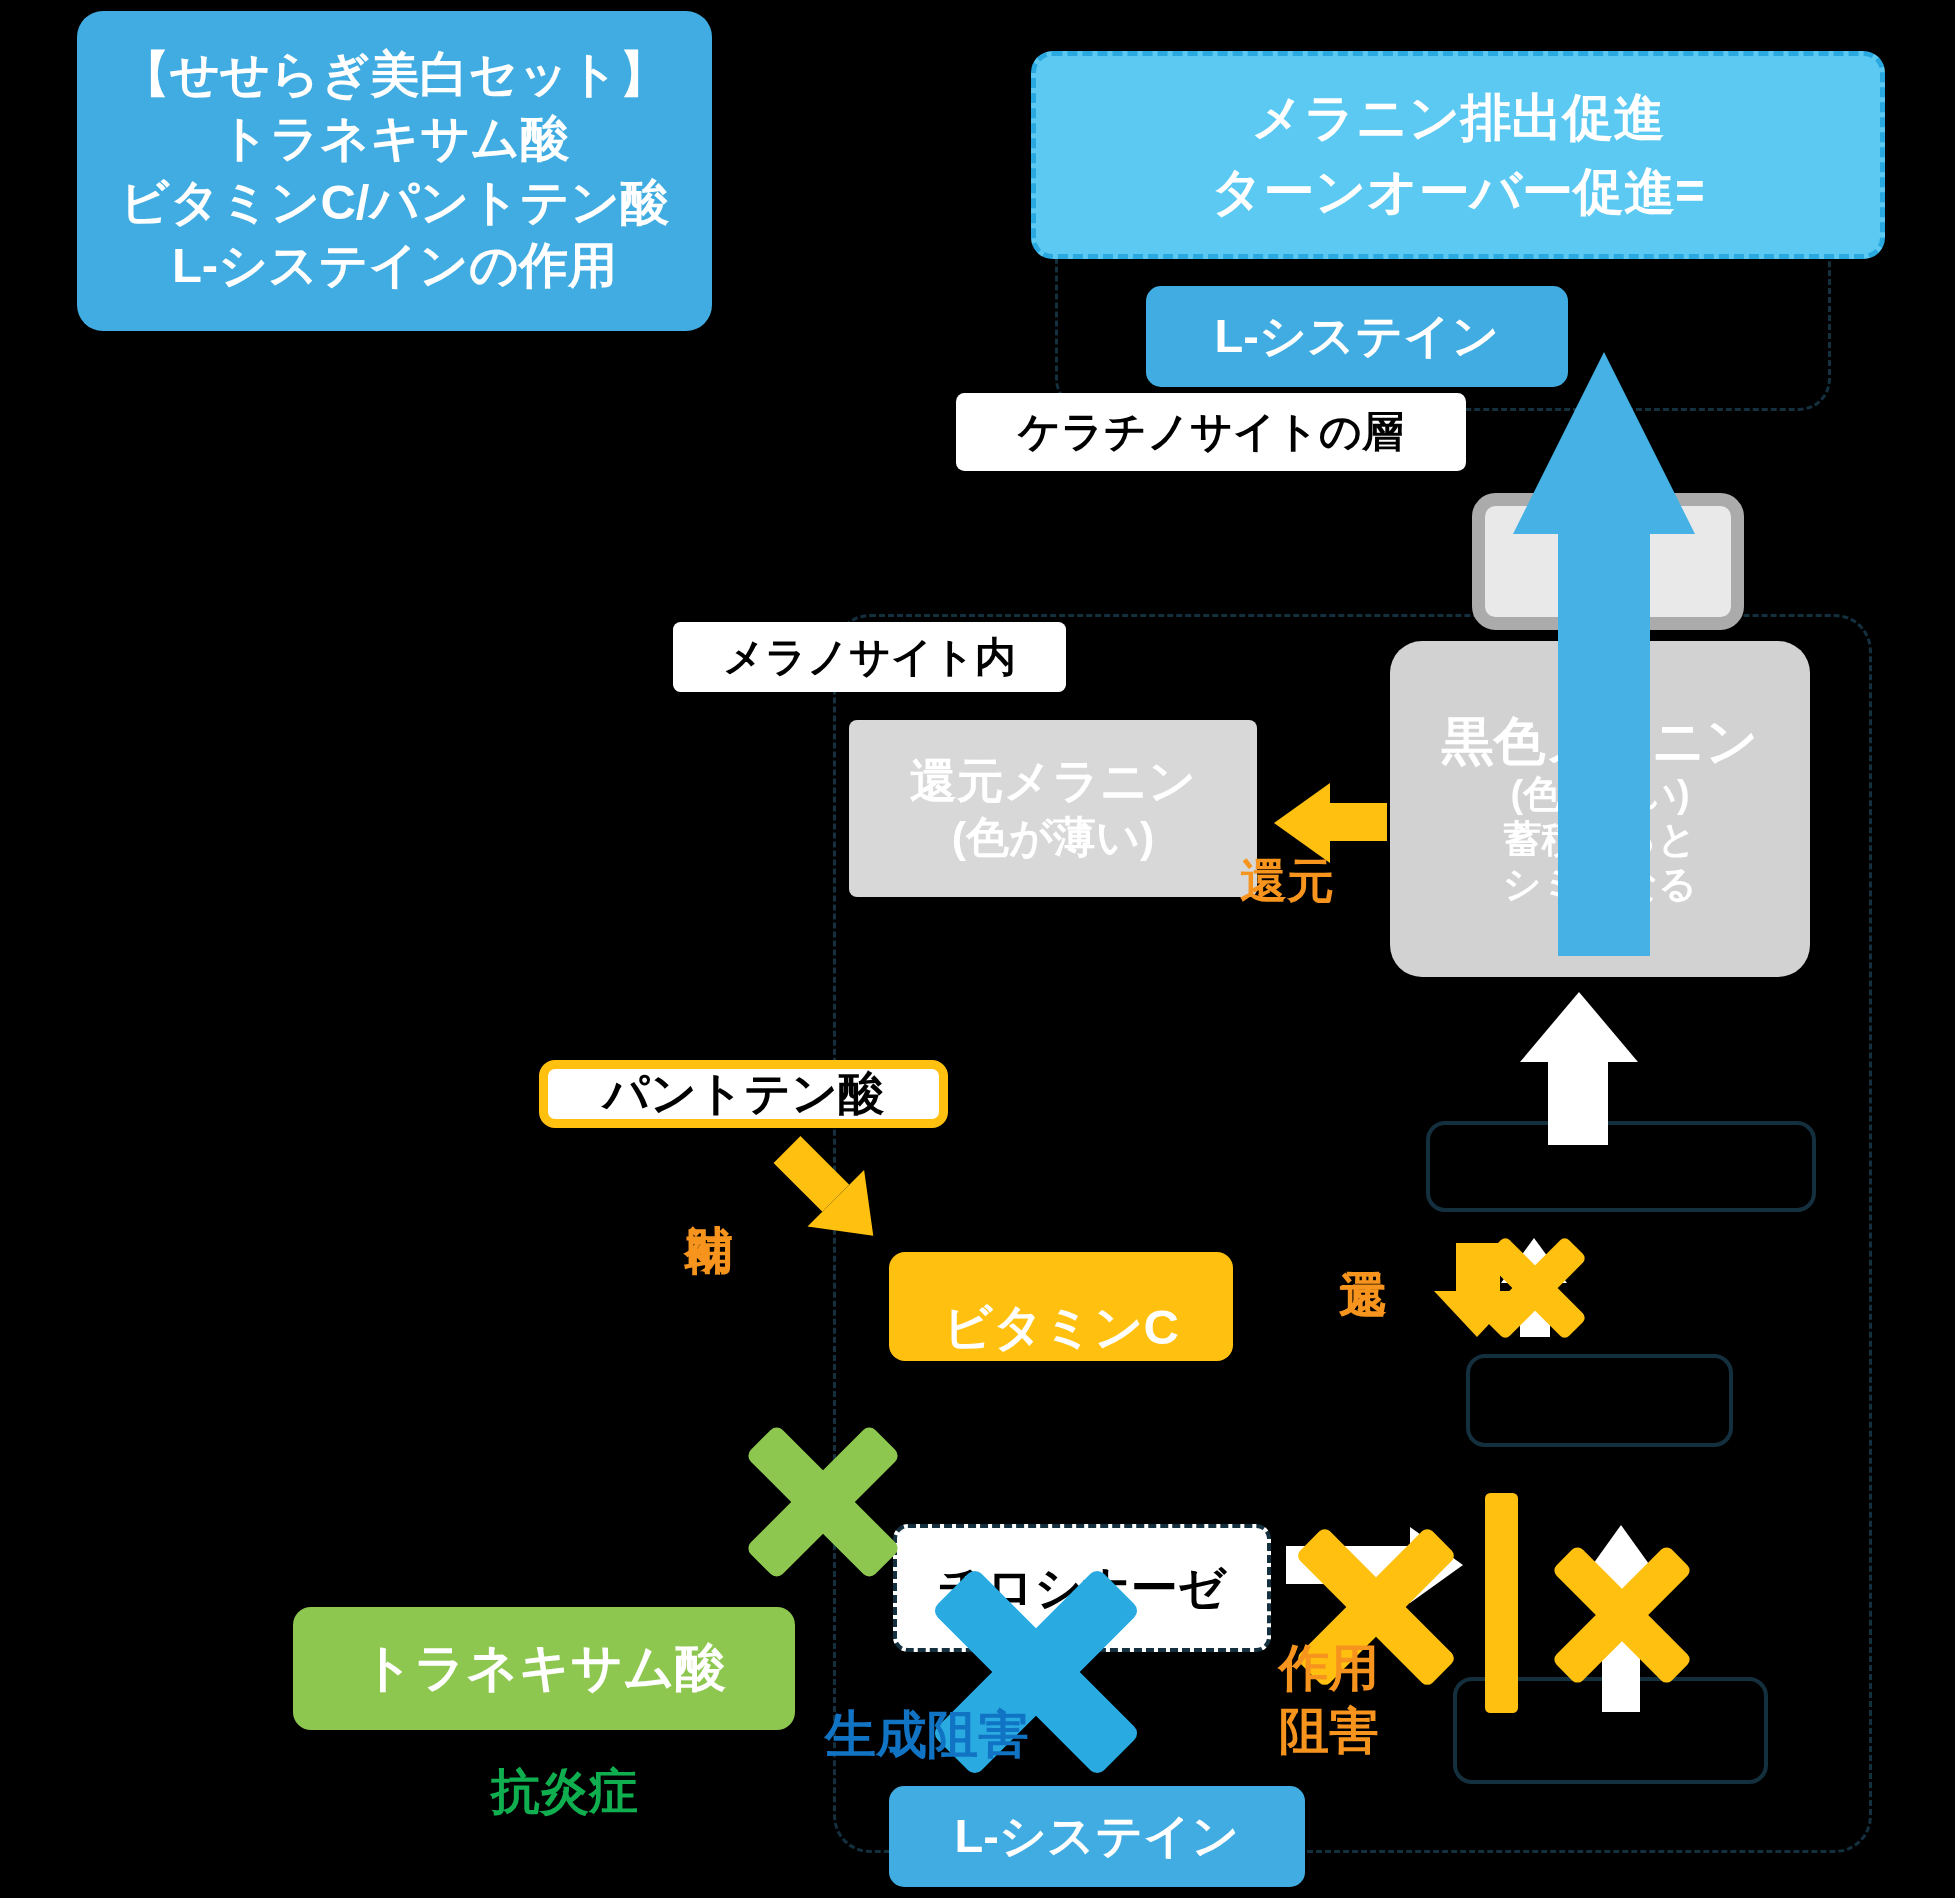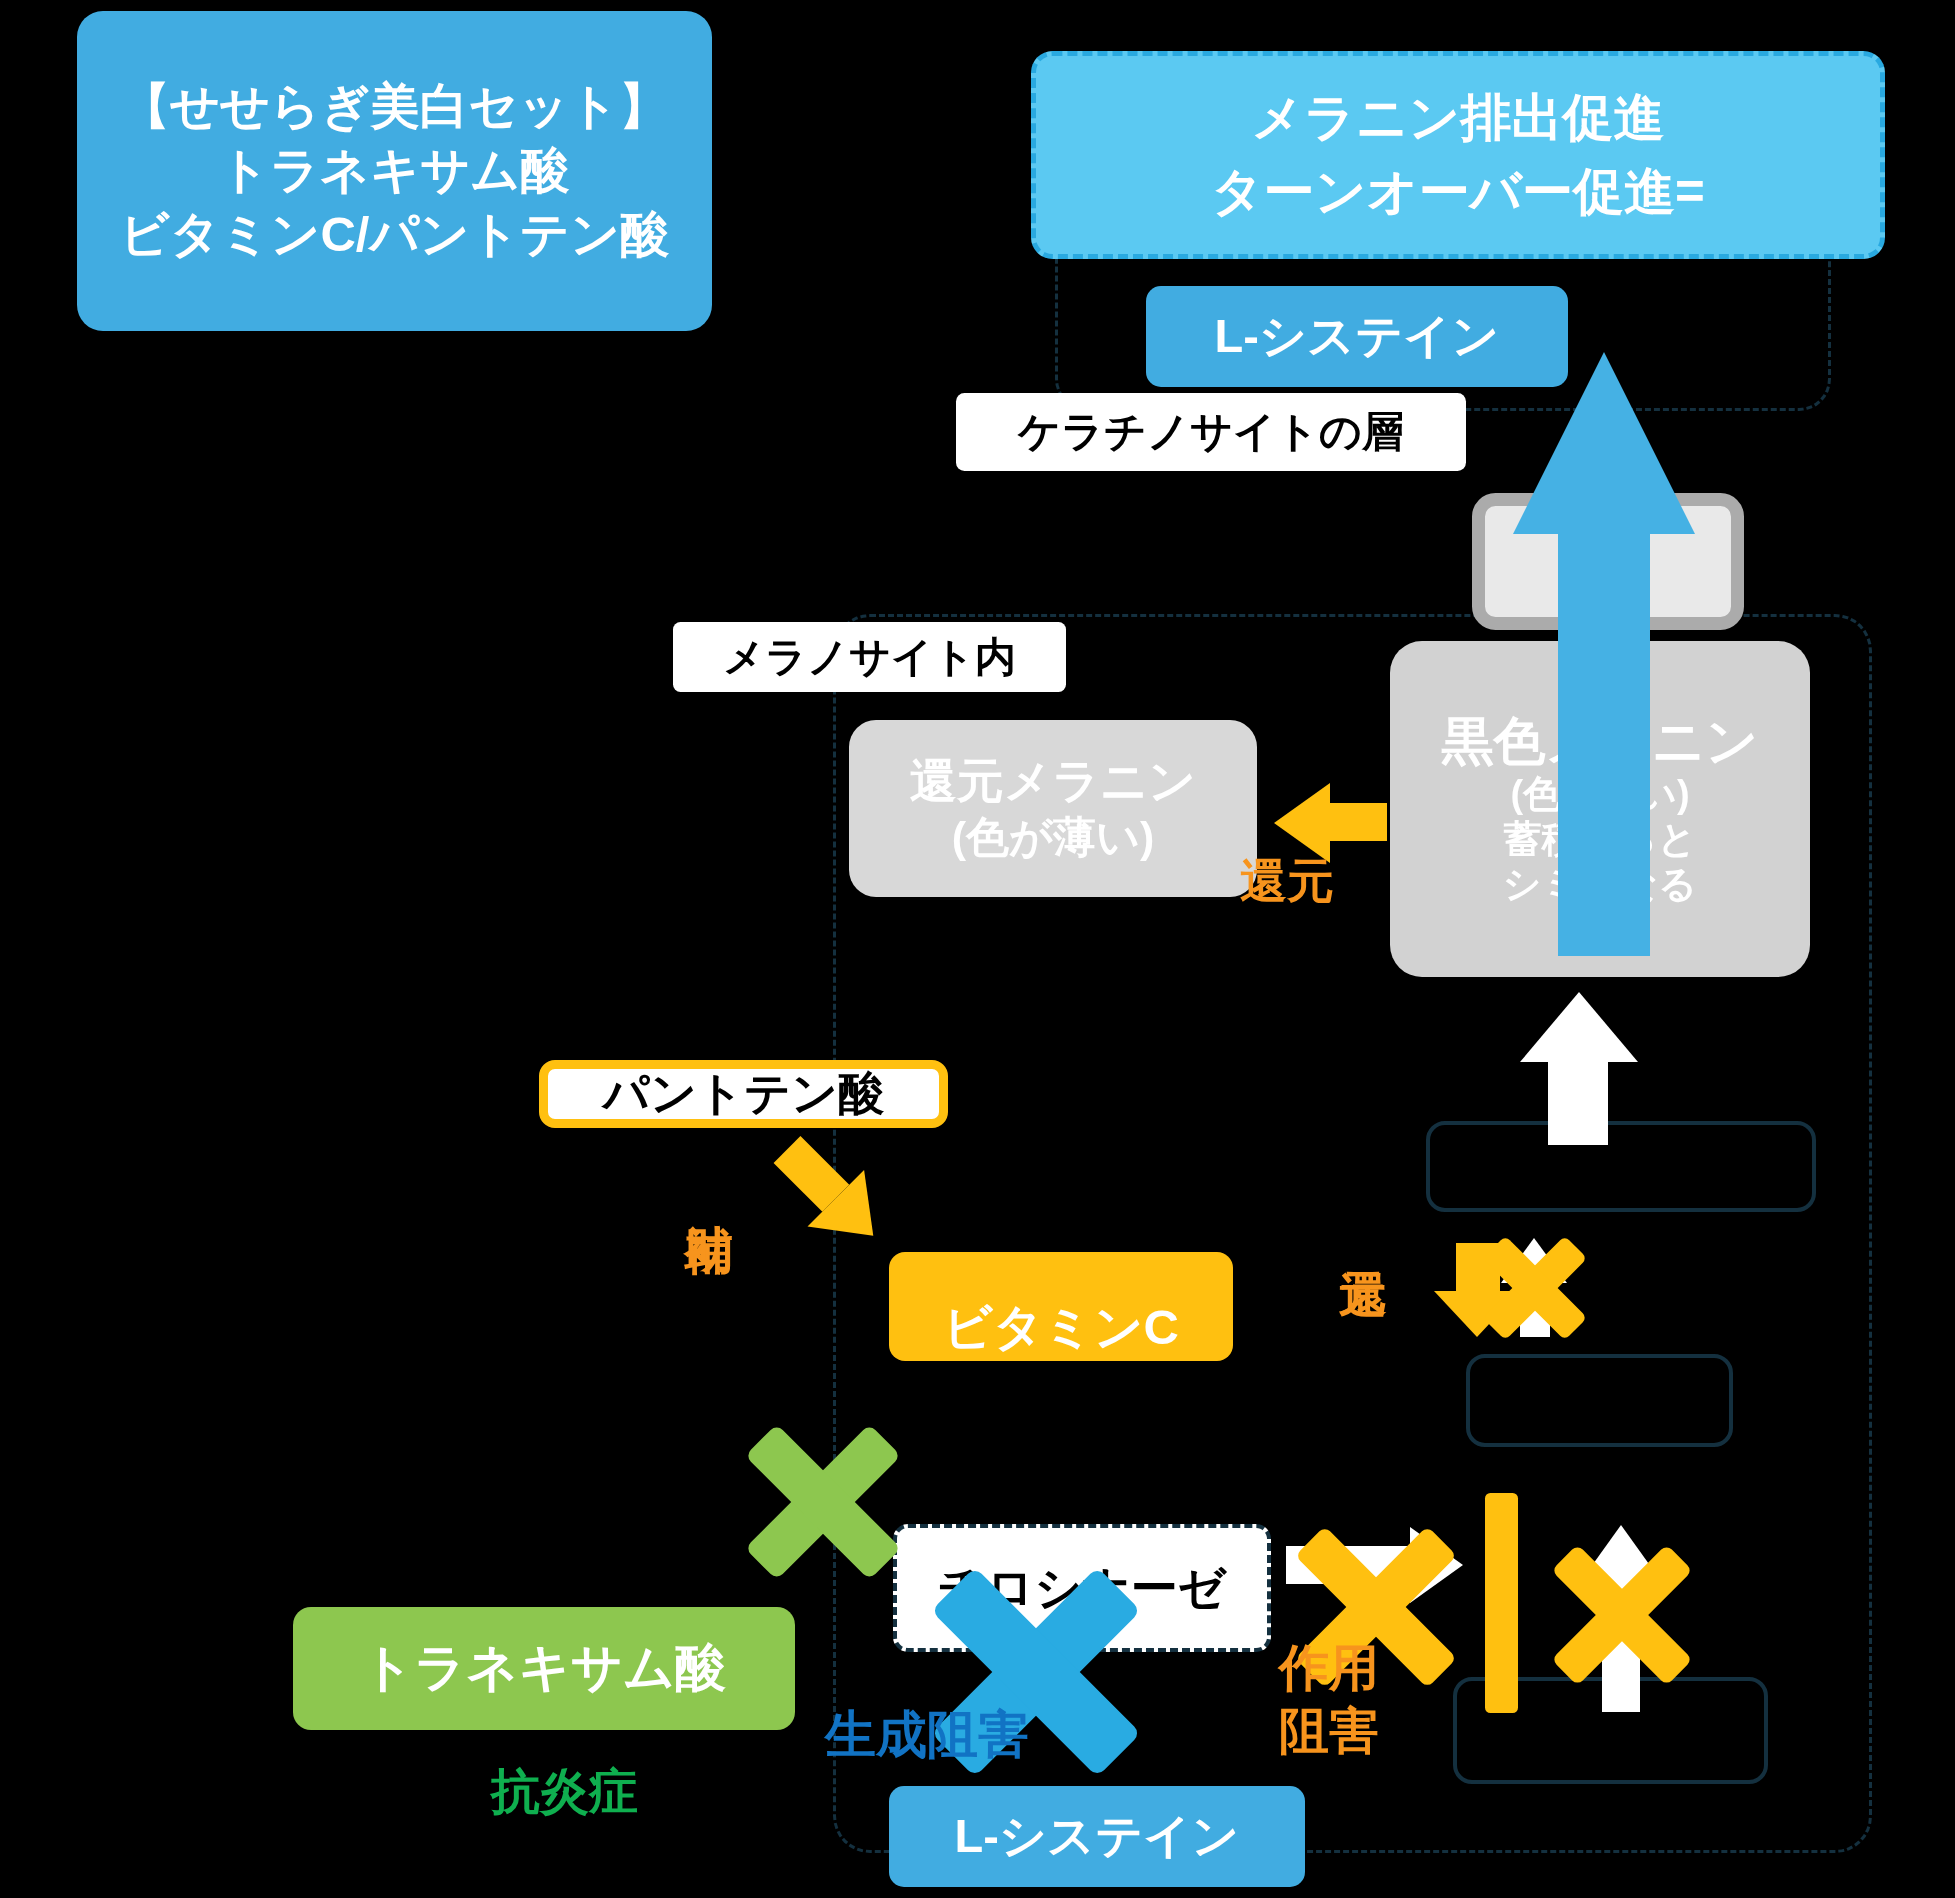--- a/index.html
+++ b/index.html
@@ -22,20 +22,21 @@
 <div id="canvas">
 
   <div class="dashrect" style="left:1055px;top:136px;width:776px;height:275px;border-radius:32px;z-index:1;"></div>
 
   <div class="dashrect" style="left:833px;top:614px;width:1039px;height:1239px;border-radius:37px;z-index:1;"></div>
 
   <div class="box" style="left:77px;top:10.7px;width:635px;height:320px;background:#41ACE1;border-radius:26px;color:#fff;font-size:49px;line-height:1.3;z-index:5;">
     <div>【せせらぎ美白セット】</div>
     <div>トラネキサム酸</div>
     <div>ビタミンC/パントテン酸</div>
+    <div>L-システインの作用</div>
   </div>
 
   <div class="box" style="left:1031px;top:51px;width:854px;height:208px;background:#5BC9F2;border:5.3px dashed #29A9E0;border-radius:21.4px;color:#fff;font-size:51px;line-height:1.45;z-index:5;">
     <div>メラニン排出促進</div>
     <div>ターンオーバー促進=</div>
   </div>
 
   <div class="box" style="left:1146px;top:286px;width:422px;height:101px;background:#41ACE1;border-radius:15px;color:#fff;font-size:47px;z-index:4;">
     <div>L-システイン</div>
   </div>
@@ -45,21 +46,21 @@
   </div>
 
   <div class="box" style="left:1472px;top:493px;width:272px;height:137px;background:#E9E9E9;border:13px solid #ABABAB;border-radius:23.5px;color:#fff;font-size:49px;z-index:3;">
     <div>シミ</div>
   </div>
 
   <div class="box" style="left:673px;top:622px;width:393px;height:70px;background:#fff;border-radius:7.5px;color:#000;font-size:41px;z-index:4;">
     <div>メラノサイト内</div>
   </div>
 
-  <div class="box" style="left:849px;top:720px;width:408px;height:177px;background:#D8D8D8;border-radius:27px;color:#fff;line-height:1.25;z-index:3;">
+  <div class="box" style="left:849px;top:720px;width:408px;height:177px;background:#D8D8D8;border-radius:8px;color:#fff;line-height:1.25;z-index:3;">
     <div style="font-size:47px;">還元メラニン</div>
     <div style="font-size:43px;">(色が薄い)</div>
   </div>
 
   <div class="box" style="left:1390px;top:641px;width:420px;height:336px;background:#D2D2D2;border-radius:32px;color:#fff;line-height:1.18;z-index:3;">
     <div style="font-size:52px;">黒色メラニン</div>
     <div style="font-size:38px;">(色が濃い)</div>
     <div style="font-size:38px;">蓄積すると</div>
     <div style="font-size:38px;">シミになる</div>
   </div>

